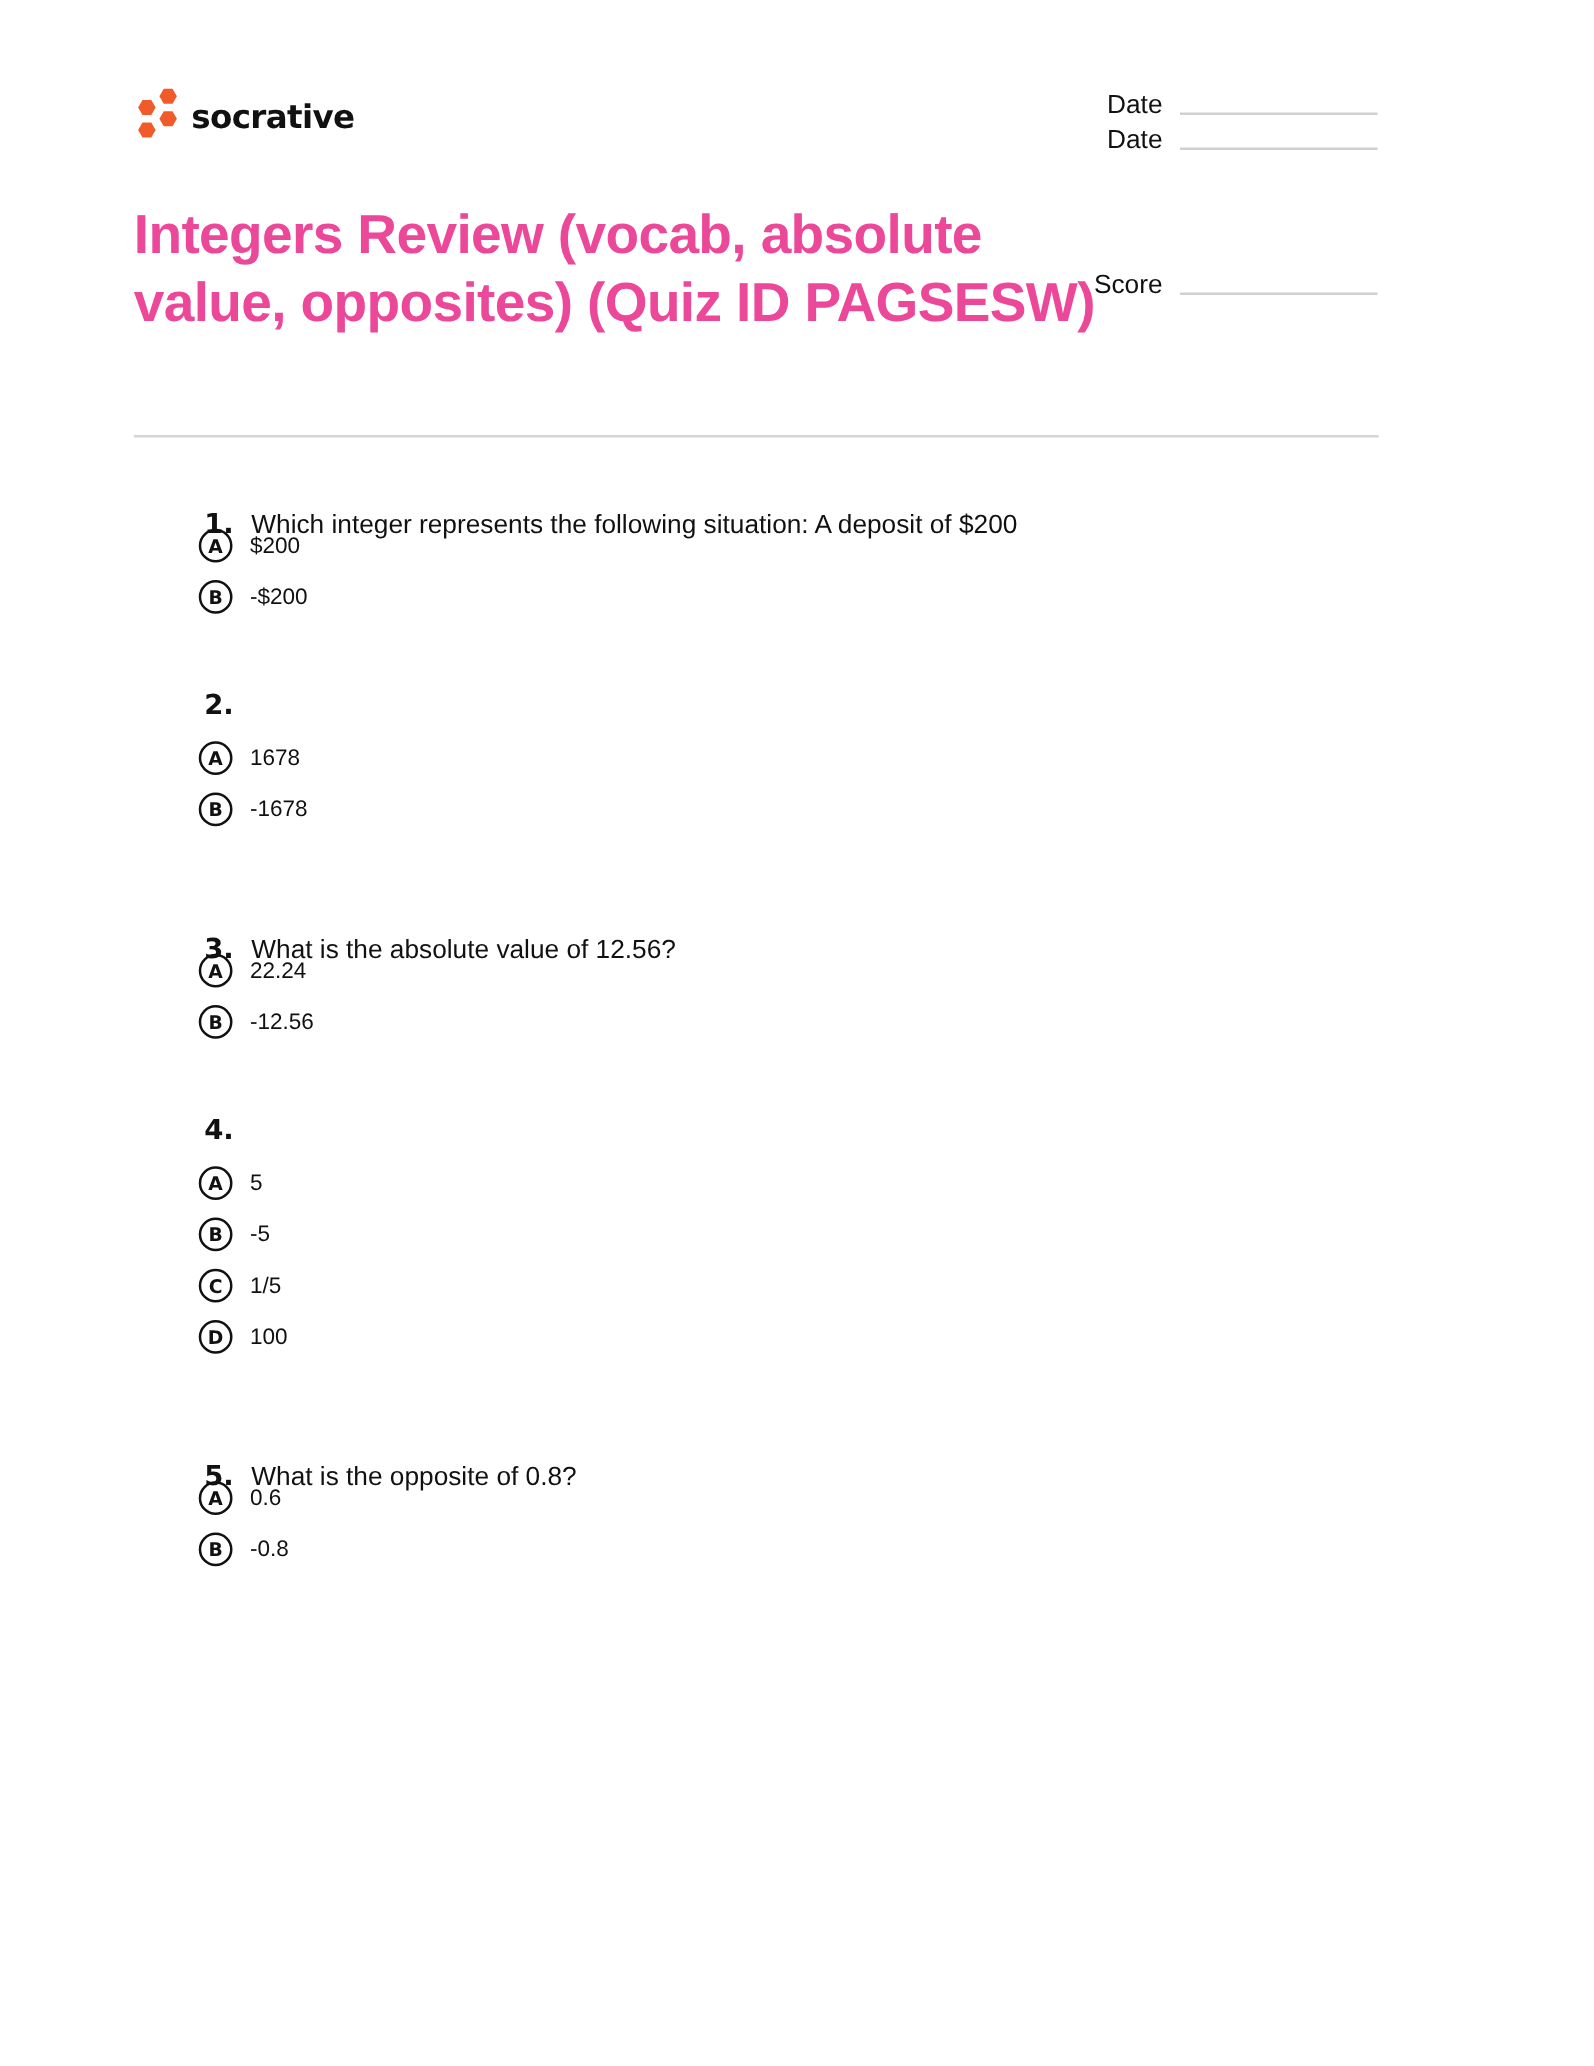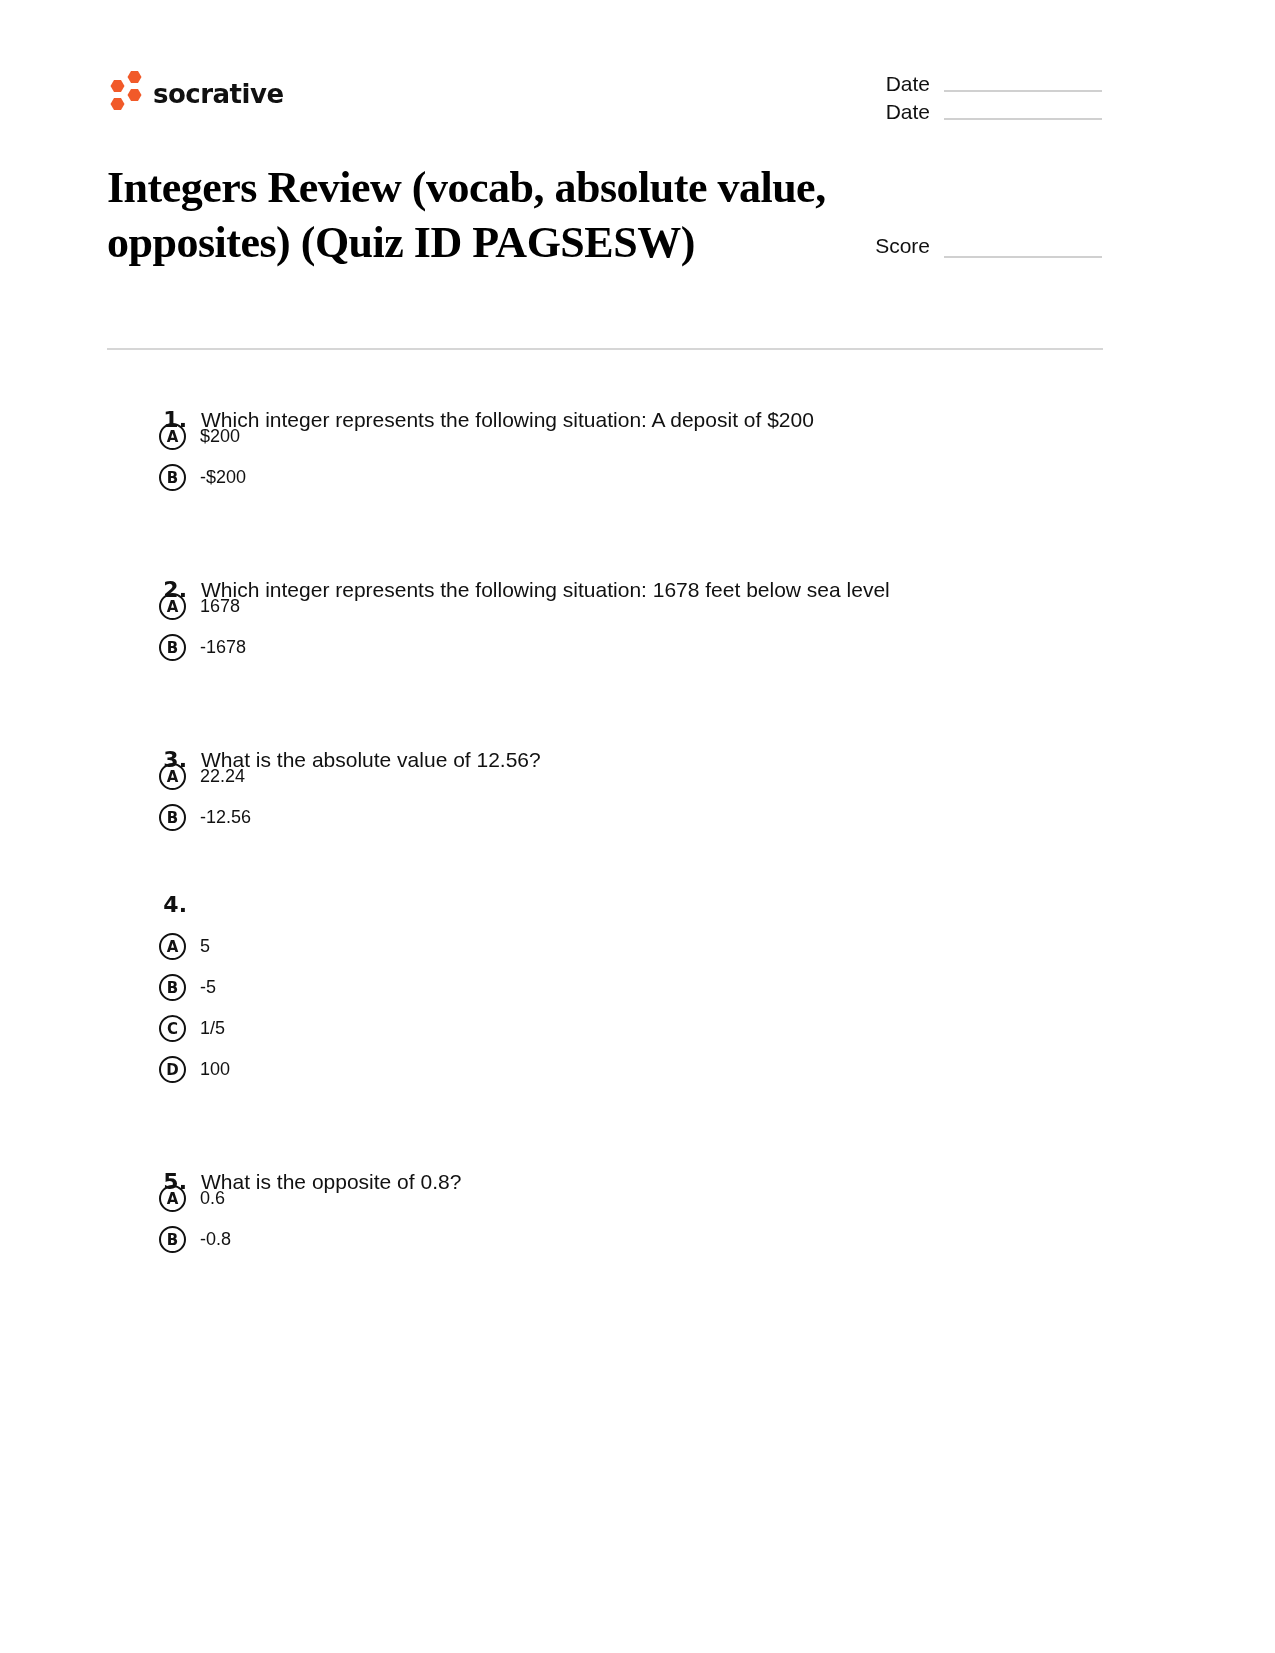--- a/index.html
+++ b/index.html
@@ -3,21 +3,21 @@
 <meta charset="utf-8">
 <style>
   html, body { margin: 0; padding: 0; background: #ffffff; }
   body { width: 1275px; height: 1653px; position: relative; font-family: "Liberation Sans", sans-serif; color: #111; overflow: hidden; }
   .logo { position: absolute; left: 107px; top: 70px; display: flex; align-items: center; }
   .logo svg { width: 38px; height: 48px; }
   .logo-text { font-family: "DejaVu Sans", sans-serif; font-weight: bold; font-size: 26px; letter-spacing: -0.5px; color: #111; margin-left: 8px; line-height: 1; }
   .meta { position: absolute; right: 173px; font-size: 21px; color: #111; display: flex; align-items: center; }
   .meta .lbl { text-align: right; width: 80px; margin-right: 14px; }
   .meta .line { width: 158px; border-bottom: 2px solid #d0d0d0; height: 0; margin-top: 14px; }
-  .title { position: absolute; left: 107px; top: 160px; width: 770px; font-family: Liberation Serif, serif; font-weight: bold; font-size: 44px; line-height: 55px; color: #000000; letter-spacing: -0.5px; }
+  .title { position: absolute; left: 107px; top: 160px; width: 770px; font-family: Liberation Sans, sans-serif; font-weight: bold; font-size: 44px; line-height: 55px; color: #ec4899; letter-spacing: -0.5px; }
   .divider { position: absolute; left: 107px; top: 348px; width: 996px; border-top: 2px solid #d6d6d6; }
   .questions { position: absolute; left: 158px; top: 382px; width: 900px; }
   .question { margin-bottom: 54px; }
   .q-head { display: flex; align-items: baseline; height: 34px; }
   .q-num { width: 43px; text-align: right; padding-right: 14px; box-sizing: border-box; font-family: "DejaVu Sans", sans-serif; font-weight: bold; font-size: 22px; }
   .q-text { font-size: 21px; margin-top: 26px; }
   .choice { display: flex; align-items: center; height: 41px; }
   .bubble { width: 27px; height: 27px; border: 2px solid #111; border-radius: 50%; display: flex; align-items: center; justify-content: center; font-family: "DejaVu Sans", sans-serif; font-weight: bold; font-size: 15px; box-sizing: border-box; margin-left: 1px; margin-right: 14px; }
   .c-text { font-size: 18px; }
 </style>
@@ -35,21 +35,21 @@
 </div>
 
 <div class="meta" style="top:72px;">
   <span class="lbl">Date</span>
   <span class="line"></span>
 </div>
 <div class="meta" style="top:100px;">
   <span class="lbl">Date</span>
   <span class="line"></span>
 </div>
-<div class="meta" style="top:234px;align-items:flex-end;">
+<div class="meta" style="top:216px;">
   <span class="lbl">Score</span>
   <span class="line"></span>
 </div>
 
 <div class="title">Integers Review (vocab, absolute value, opposites) (Quiz ID PAGSESW)</div>
 
 <div class="divider"></div>
 
 <div class="questions">
 
@@ -64,21 +64,20 @@
     </div>
     <div class="choice">
       <span class="bubble">B</span>
       <span class="c-text">-$200</span>
     </div>
   </div>
 
   <div class="question">
     <div class="q-head">
       <span class="q-num">2.</span>
-      <span class="q-text">Which integer represents the following situation: 1678 feet below sea level</span>
     </div>
     <div class="choice">
       <span class="bubble">A</span>
       <span class="c-text">1678</span>
     </div>
     <div class="choice">
       <span class="bubble">B</span>
       <span class="c-text">-1678</span>
     </div>
   </div>

